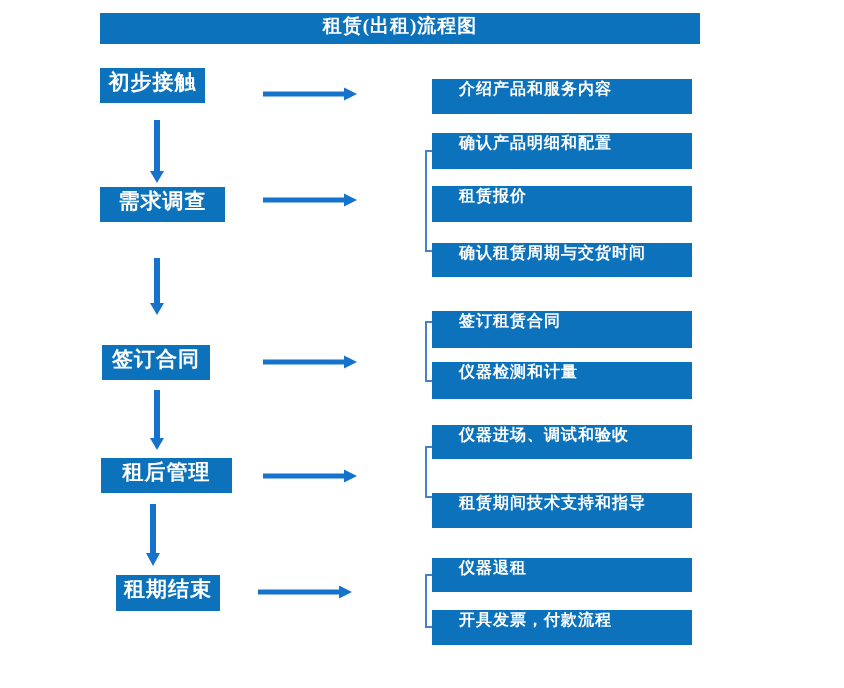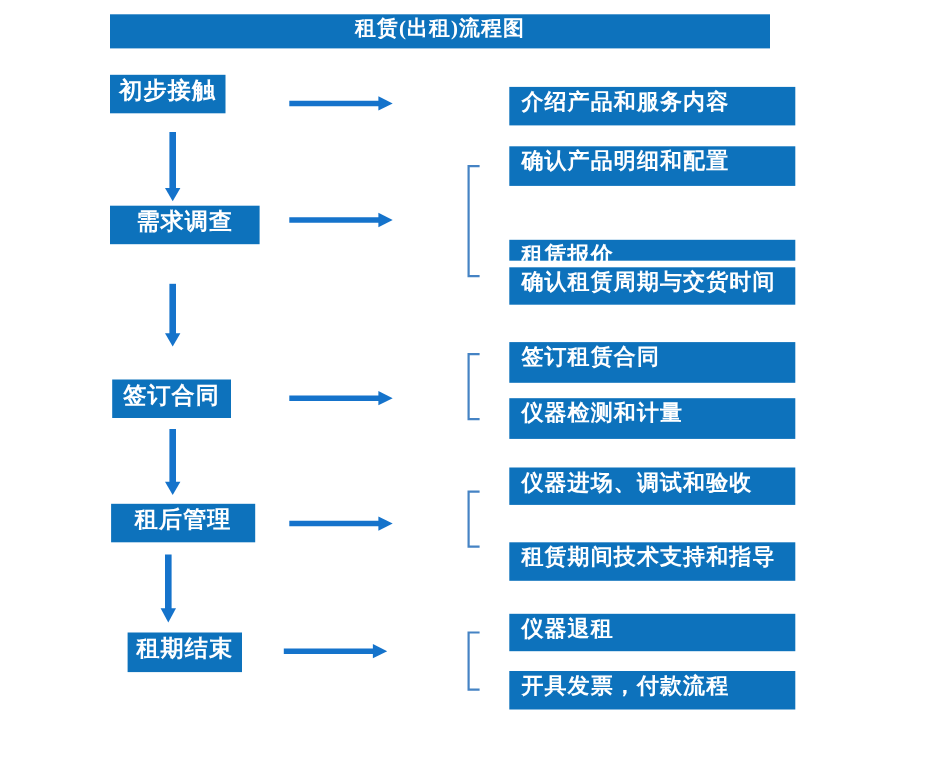--- a/index.html
+++ b/index.html
@@ -24,34 +24,34 @@
     color: var(--box-text);
     font-weight: bold;
     display: flex;
     align-items: flex-start;
     box-sizing: border-box;
     white-space: nowrap;
   }
   .title-bar { left: 100px; top: 13px; width: 600px; height: 31px;
     justify-content: center; font-size: 19px; letter-spacing: 1px; }
   .step { justify-content: center; font-size: 21px; letter-spacing: 1px; }
-  .detail { left: 463px; width: 260px; padding-left: 11px;
-    justify-content: flex-start; font-size: 20px; letter-spacing: 1px; }
+  .detail { left: 432px; width: 260px; padding-left: 27px;
+    justify-content: flex-start; font-size: 16px; letter-spacing: 1px; }
 
   
   .s1 { left: 100px; top: 68px;  width: 105px; height: 35px; }
-  .s2 { left: 100px; top: 187px; width: 136px; height: 35px; }
+  .s2 { left: 100px; top: 187px; width: 125px; height: 35px; }
   .s3 { left: 102px; top: 345px; width: 108px; height: 35px; }
   .s4 { left: 101px; top: 458px; width: 131px; height: 35px; }
   .s5 { left: 100px; top: 575px; width: 104px; height: 36px; margin-left: 16px; }
 
   
   .d1  { top: 79px;  height: 35px; }
   .d2  { top: 133px; height: 36px; font-family: Liberation Serif, serif; }
-  .d3  { top: 186px; height: 19px; margin-top: 32px; }
+  .d3  { top: 186px; height: 36px; }
   .d4  { top: 243px; height: 34px; }
   .d5  { top: 311px; height: 37px; }
   .d6  { top: 362px; height: 37px; }
   .d7  { top: 425px; height: 34px; }
   .d8  { top: 493px; height: 35px; }
   .d9  { top: 558px; height: 34px; }
   .d10 { top: 610px; height: 35px; }
 
   svg.overlay { position: absolute; left: 0; top: 0; }
   .arrow-shaft { stroke: var(--arrow-blue); }

